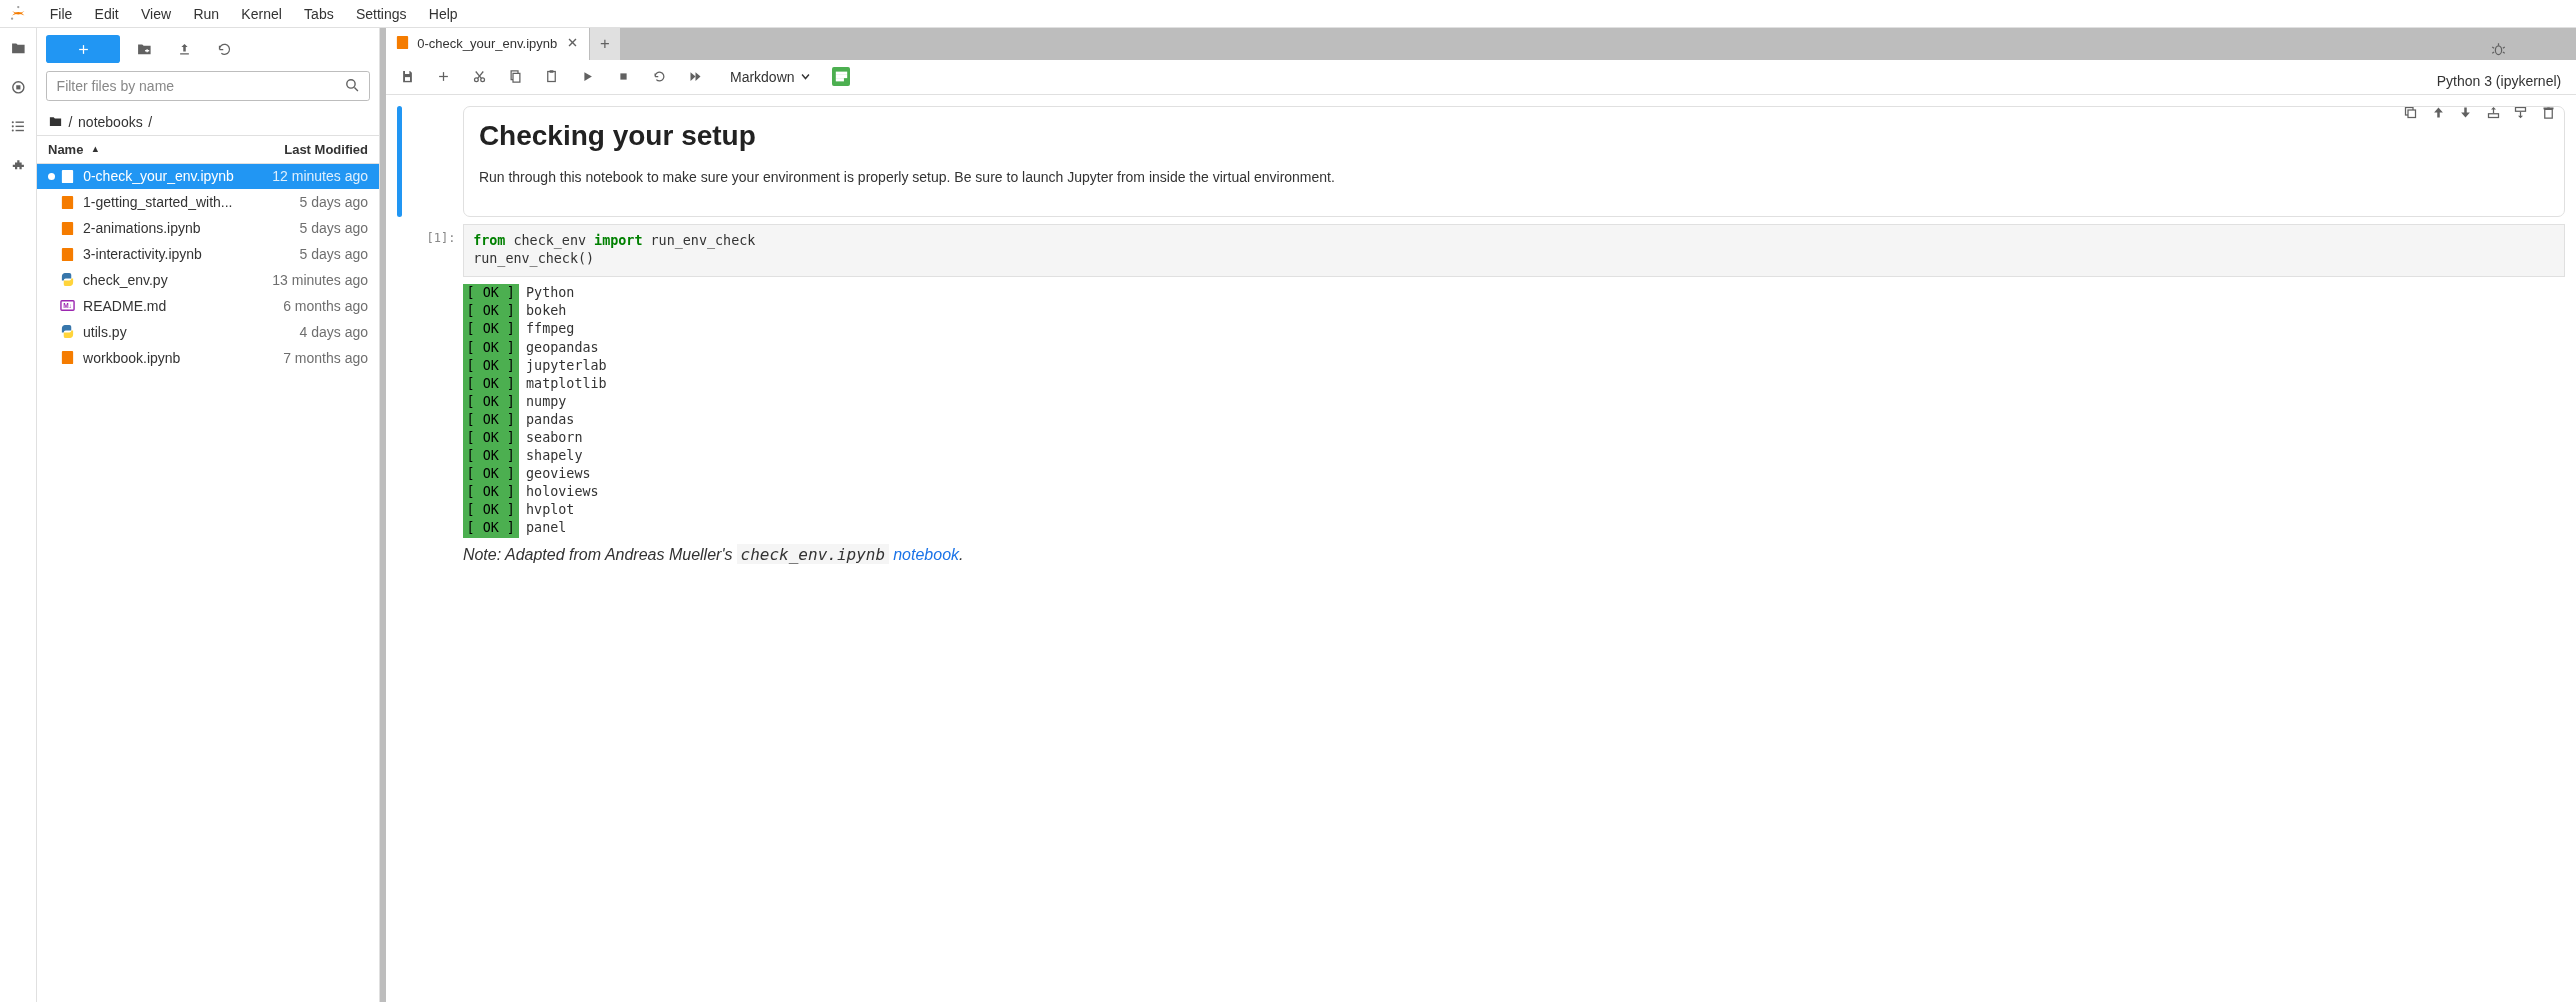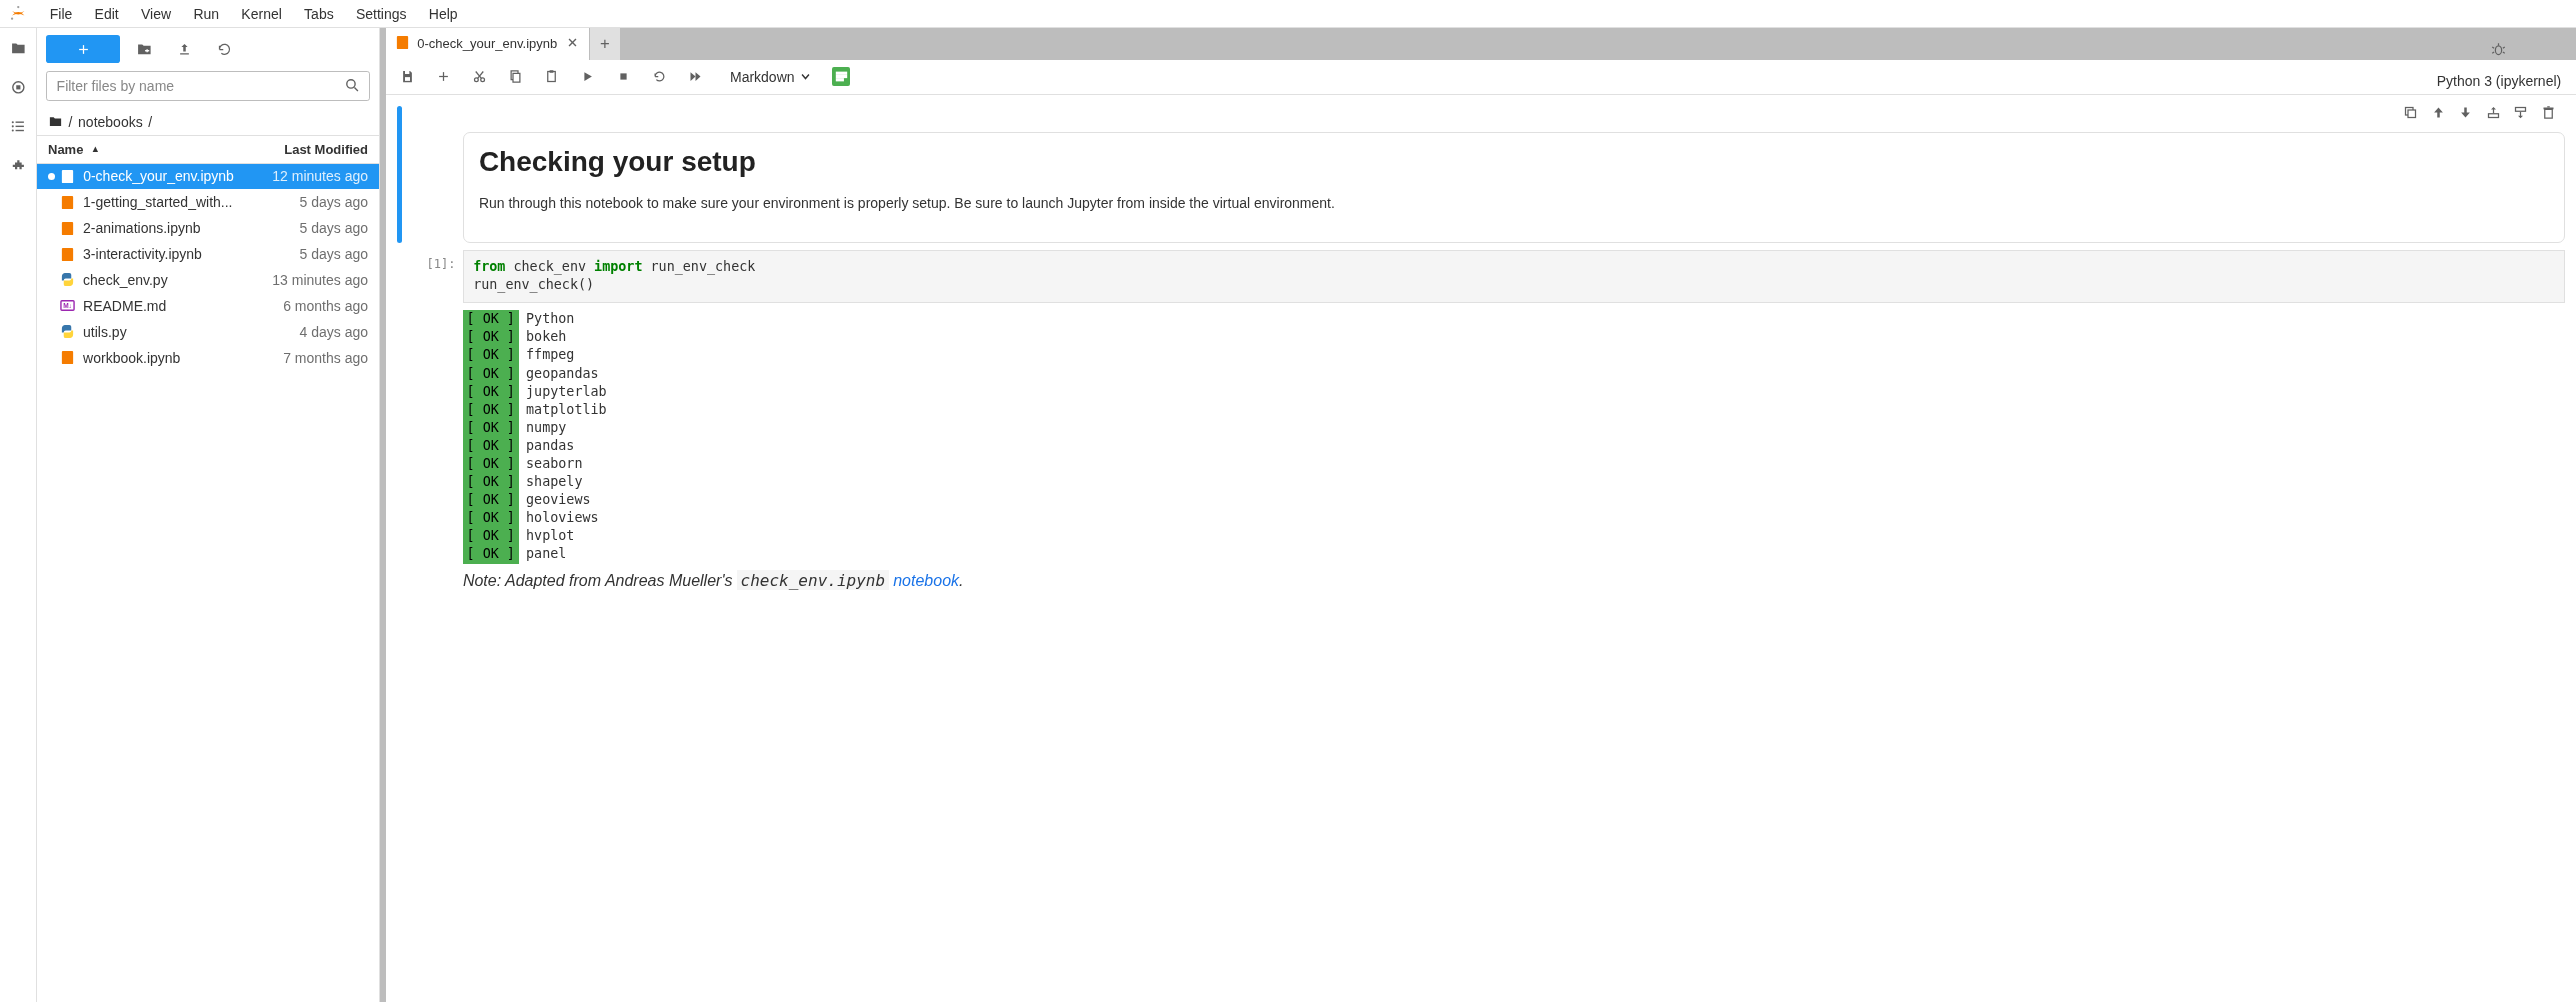--- a/index.html
+++ b/index.html
@@ -67,21 +67,21 @@
   .kernel-status { width: 16.7px; height: 16.7px; border: 1.9px solid #616161; border-radius: 50%; }
 
   
   .notebook { flex: 1; overflow: auto; padding: 11px 0 18.5px 0; }
   .cell { display: flex; margin: 0 11px 7.4px 11px; position: relative; }
   .cell-gutter { width: 5.6px; border-radius: 2.8px; margin-right: 3.7px; flex-shrink: 0; }
   .cell.selected .cell-gutter { background: #2196f3; }
   .cell-prompt { width: 57px; text-align: right; padding: 7.4px 7.4px 0 0; font-family: "Menlo", monospace; font-size: 12px; color: #888; flex-shrink: 0; }
   .cell-content { flex: 1; min-width: 0; }
 
-  .md-cell-box { border: 0.9px solid #e0e0e0; border-radius: 7px; padding: 13px 15px 28px 15px; position: relative; margin-top: 26px; }
+  .md-cell-box { border: 0.9px solid #e0e0e0; border-radius: 7px; padding: 13px 15px 28px 15px; position: relative; }
   .md-collapse { position: absolute; left: -20.4px; top: 16.7px; color: #888; cursor: pointer; font-size: 11px; }
   .md-h1 { font-size: 28px; font-weight: 700; color: #222; margin-bottom: 15px; }
   .md-p { font-size: 14px; color: #333; line-height: 1.5; }
 
   .cell-toolbar { position: absolute; right: 3.7px; top: -5.6px; display: flex; gap: 5.6px; background: #fff; padding: 1.9px; }
   .cell-tool { width: 22px; height: 22px; display: flex; align-items: center; justify-content: center; color: #616161; cursor: pointer; }
   .cell-tool svg { width: 15px; height: 15px; }
 
   .code-input { background: #f5f5f5; border: 0.9px solid #e0e0e0; padding: 7.4px 9.3px; font-family: "Menlo", monospace; font-size: 13.4px; line-height: 1.35; white-space: pre; overflow-x: auto; }
   .kw { color: #008000; font-weight: bold; }

